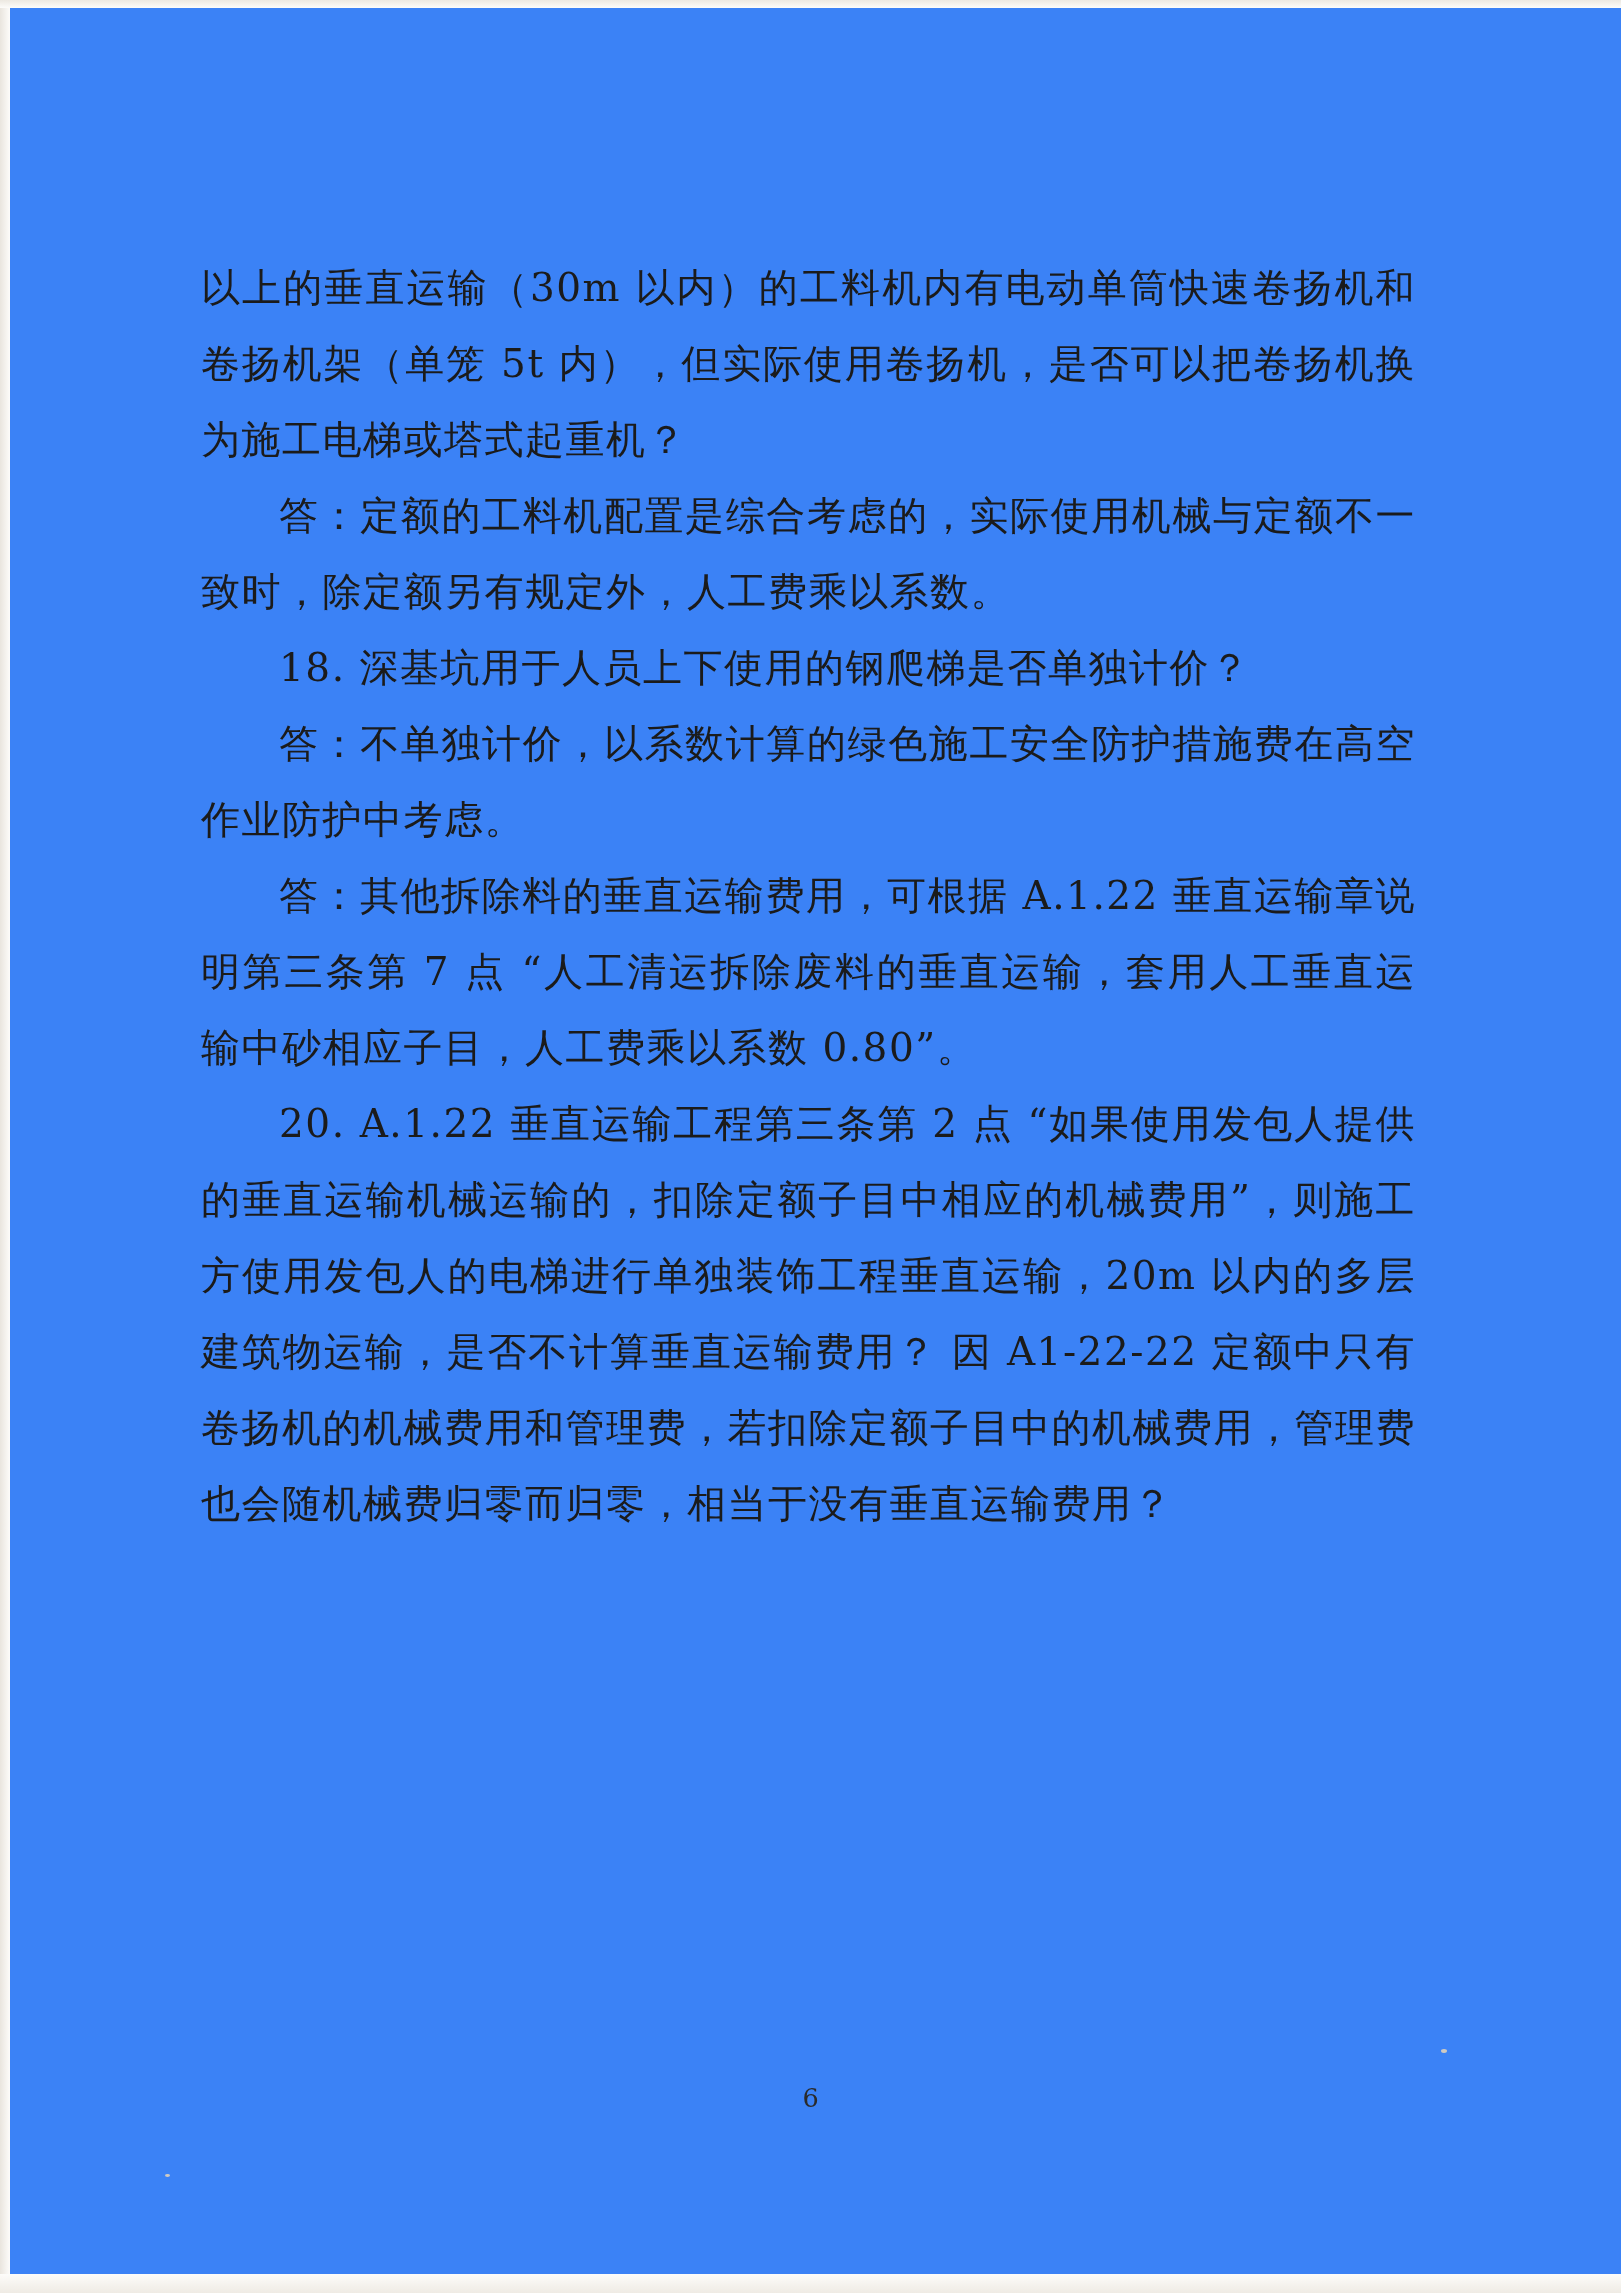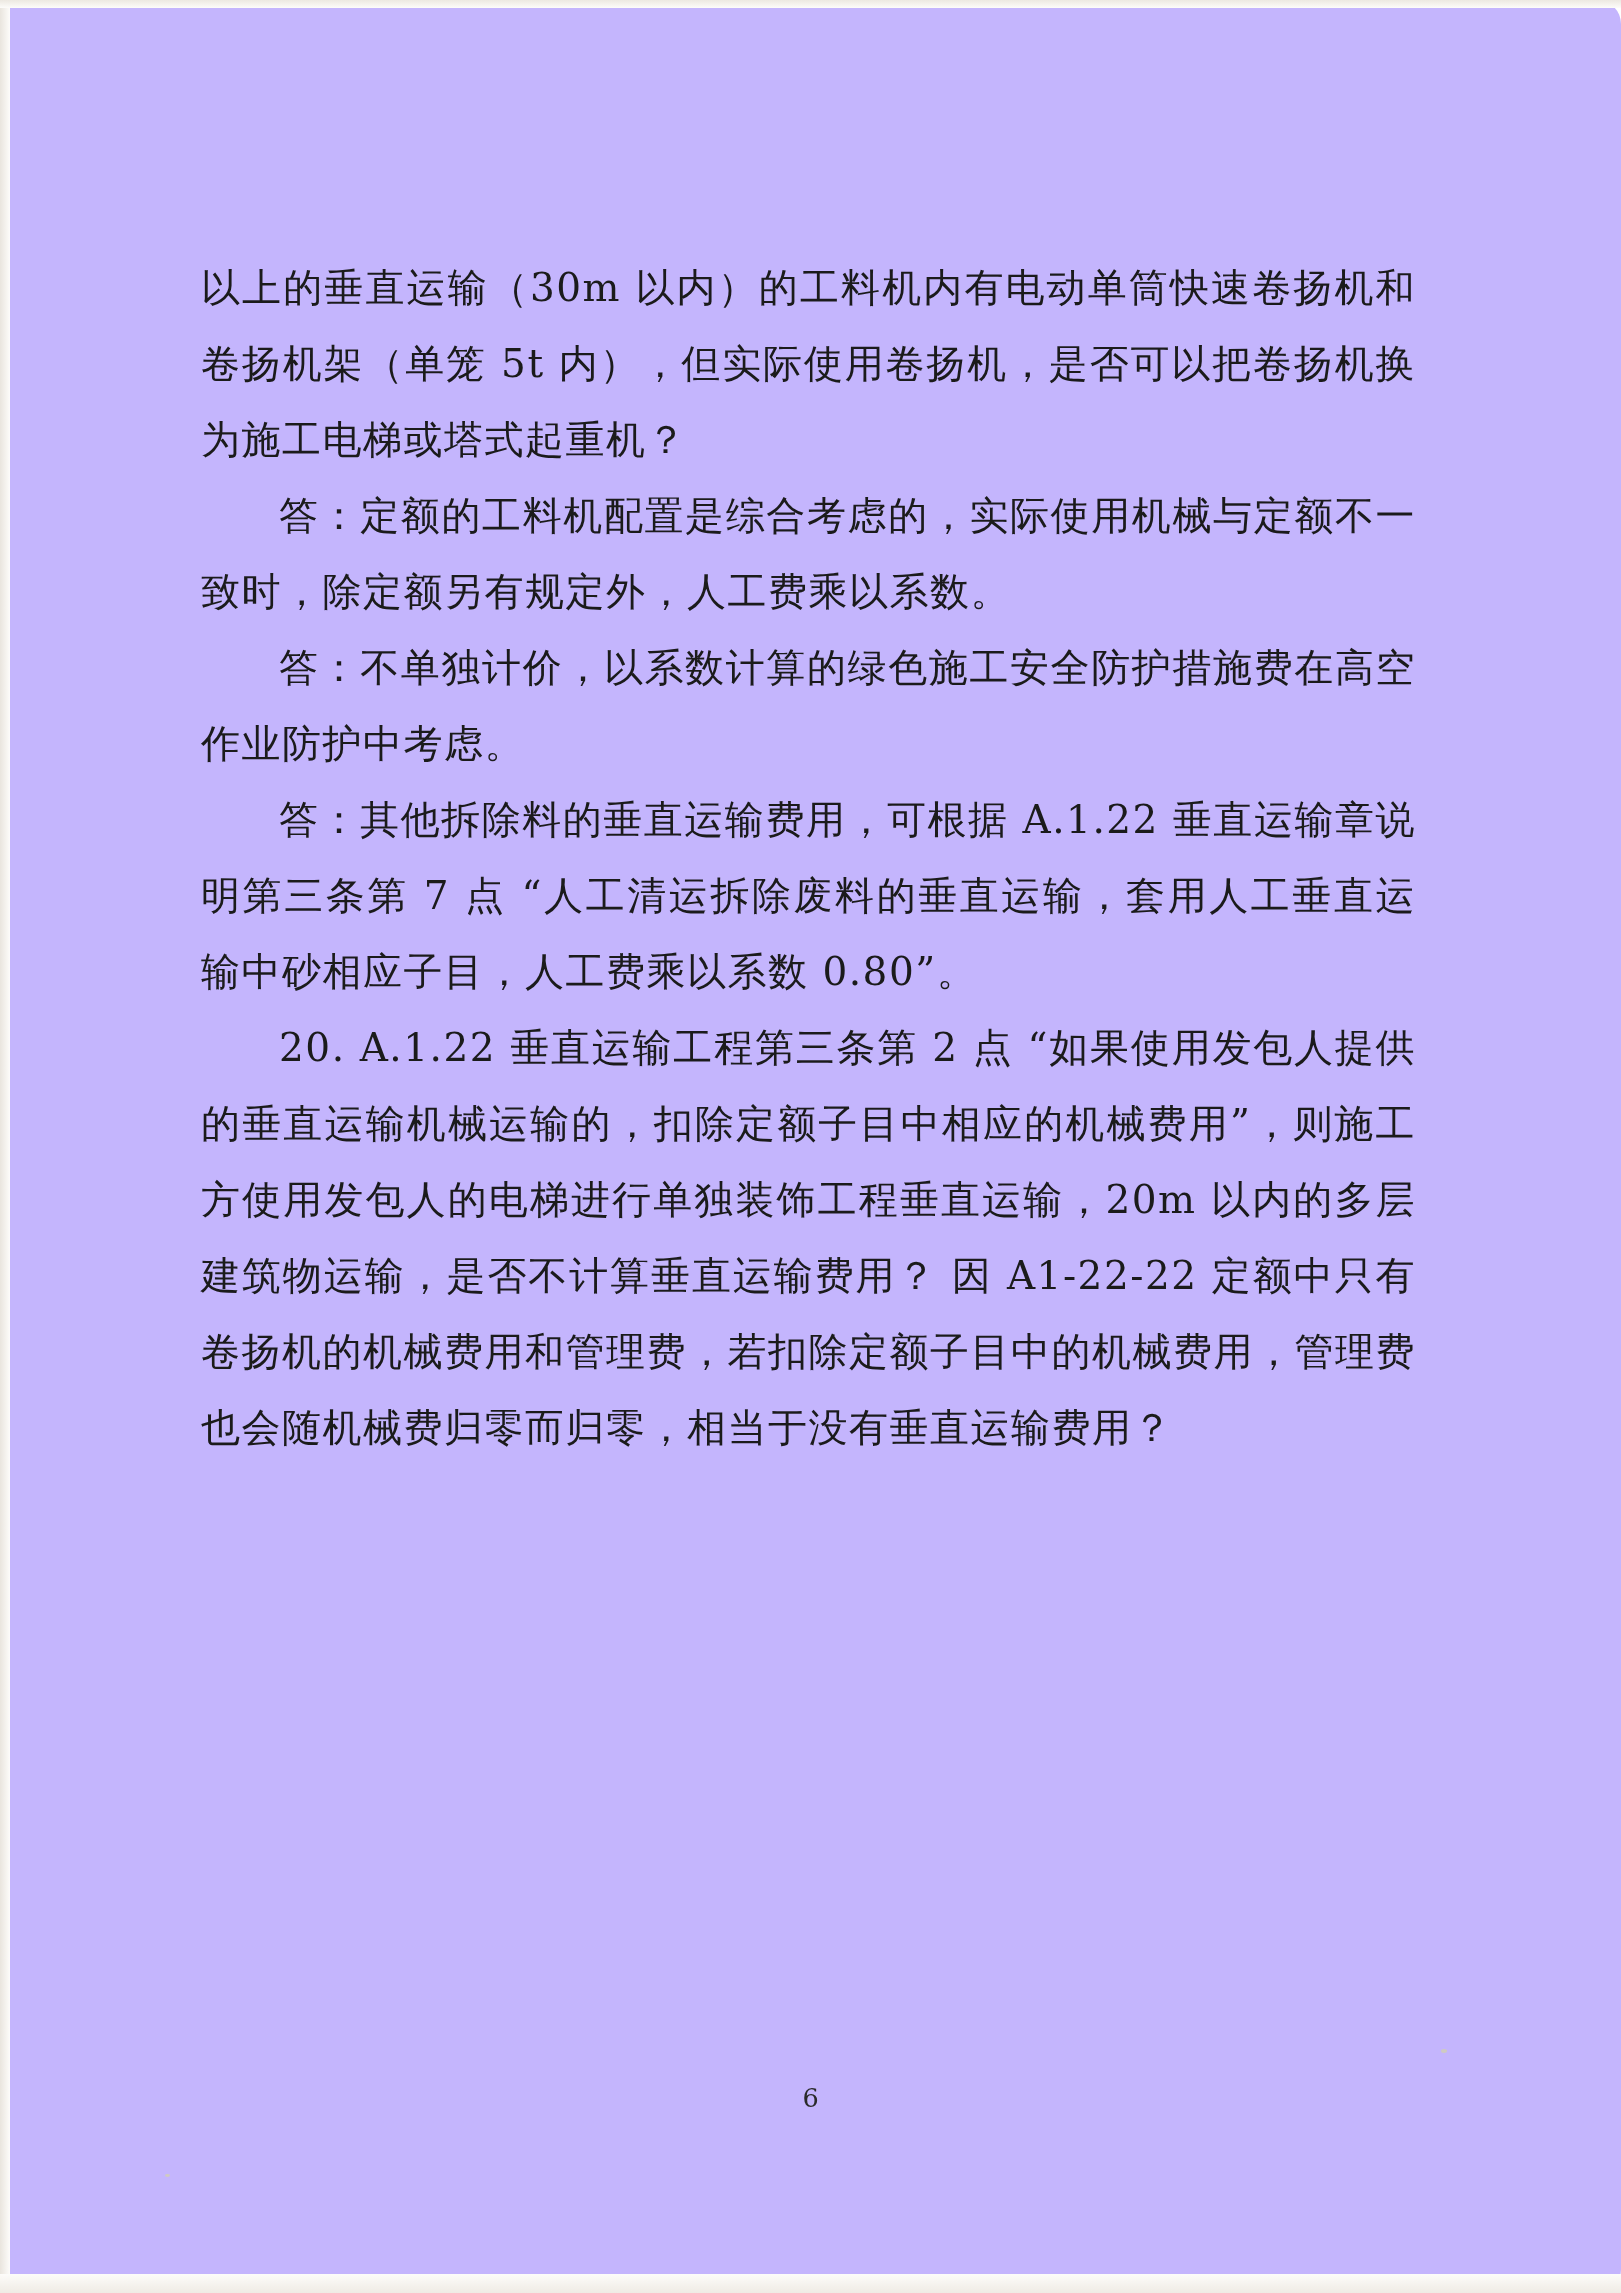--- a/index.html
+++ b/index.html
@@ -10,23 +10,22 @@
   body {
     width: 1621px;
     height: 2294px;
     position: relative;
     font-family: "DejaVu Serif", "Liberation Serif", serif;
   }
   
   .page {
     position: absolute;
     inset: 0;
-    background: #c4b5fd;
+    background: #3b82f6;
     box-sizing: border-box;
-    border-radius: 24px;
   }
   .page-inner {
     position: absolute;
     left: 201px;
     top: 250px;
     width: 1215px;
   }
   .para {
     font-size: 39px;
     line-height: 76px;
@@ -89,20 +88,21 @@
   <div class="edge-mark edge-left"></div>
   <div class="edge-mark edge-top"></div>
   <div class="edge-mark edge-bottom"></div>
 
   <div class="speck" style="left:1441px; top:2049px; width:5.9px; height:3.9px;"></div>
   <div class="speck" style="left:165px; top:2174px; width:4.9px; height:2.9px;"></div>
 
   <div class="page-inner">
     <p class="para">以上的垂直运输（30m 以内）的工料机内有电动单筒快速卷扬机和卷扬机架（单笼 5t 内），但实际使用卷扬机，是否可以把卷扬机换为施工电梯或塔式起重机？</p>
     <p class="para indent">答：定额的工料机配置是综合考虑的，实际使用机械与定额不一致时，除定额另有规定外，人工费乘以系数。</p>
+    <p class="para indent">18. 深基坑用于人员上下使用的钢爬梯是否单独计价？</p>
     <p class="para indent">答：不单独计价，以系数计算的绿色施工安全防护措施费在高空作业防护中考虑。</p>
     <p class="para indent">答：其他拆除料的垂直运输费用，可根据 A.1.22 垂直运输章说明第三条第 7 点 “人工清运拆除废料的垂直运输，套用人工垂直运输中砂相应子目，人工费乘以系数 0.80”。</p>
     <p class="para indent">20. A.1.22 垂直运输工程第三条第 2 点 “如果使用发包人提供的垂直运输机械运输的，扣除定额子目中相应的机械费用”，则施工方使用发包人的电梯进行单独装饰工程垂直运输，20m 以内的多层建筑物运输，是否不计算垂直运输费用？ 因 A1-22-22 定额中只有卷扬机的机械费用和管理费，若扣除定额子目中的机械费用，管理费也会随机械费归零而归零，相当于没有垂直运输费用？</p>
   </div>
 
   <div class="page-number">6</div>
 </div>
 
 
 </body></html>

